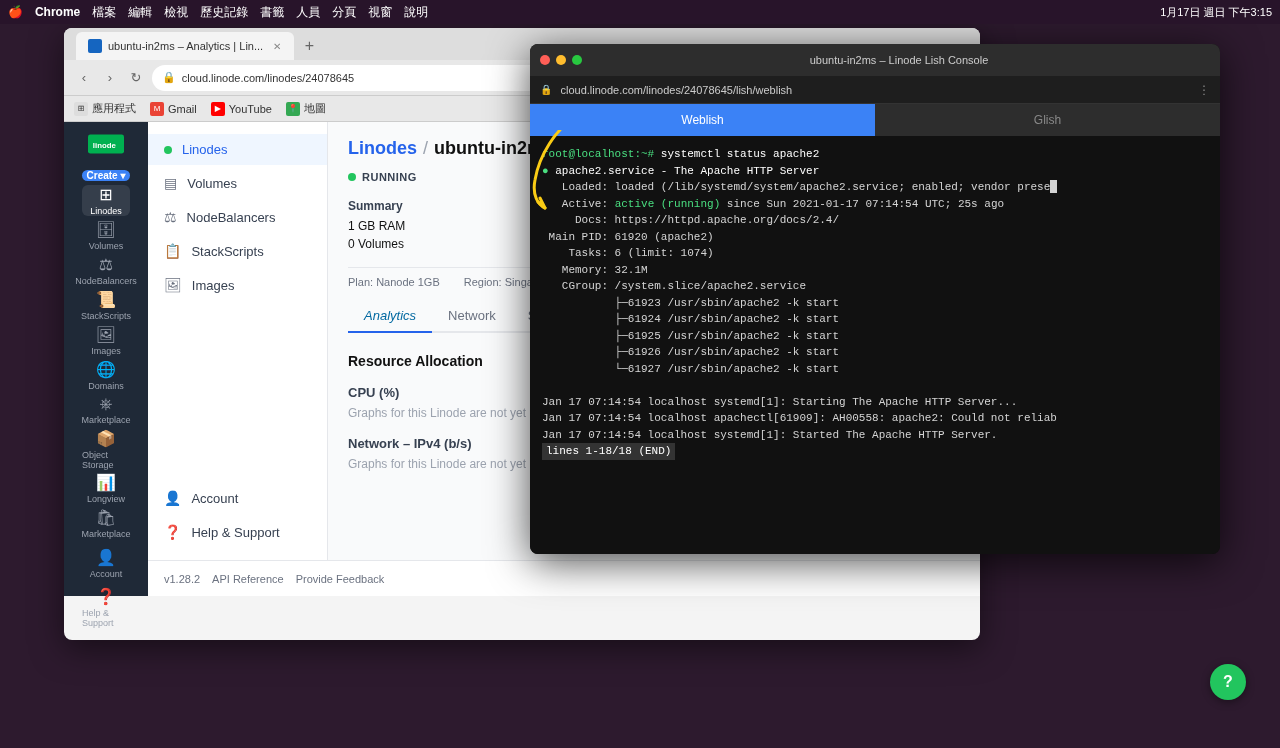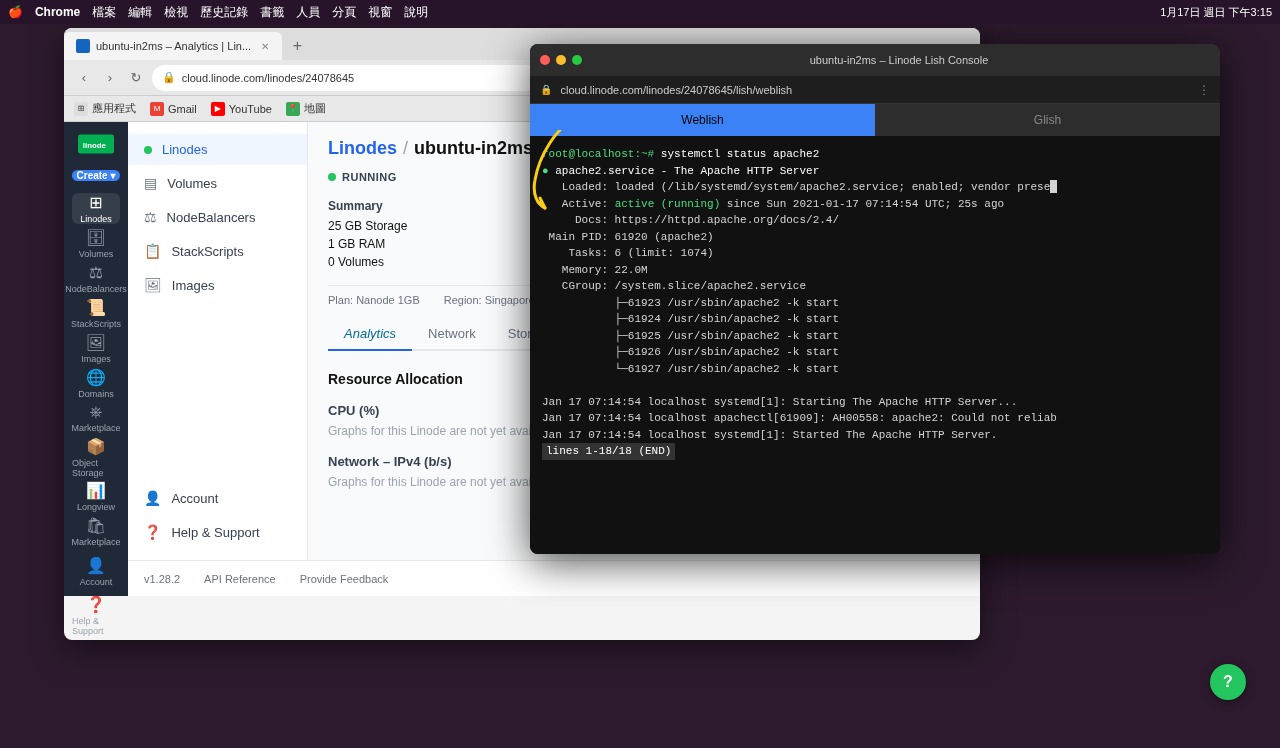--- a/index.html
+++ b/index.html
@@ -63,21 +63,21 @@
       font-size: 13px;
       cursor: pointer;
       border-radius: 3px;
     }
 
     .tab-bar {
       height: 32px;
       background: #ddd;
       display: flex;
       align-items: flex-end;
-      padding: 0 0;
+      padding: 0 12px;
       gap: 2px;
     }
     .tab {
       height: 28px;
       background: #f4f4f4;
       border-radius: 6px 6px 0 0;
       display: flex;
       align-items: center;
       padding: 0 12px;
       gap: 6px;
@@ -127,21 +127,21 @@
 
     
     .linode-app {
       display: flex;
       height: calc(100% - 44px - 32px - 36px - 26px);
       background: #f8f8f8;
     }
 
     
     .sidebar {
-      width: 64px;
+      width: 84px;
       background: #1f2937;
       display: flex;
       flex-direction: column;
       align-items: center;
       padding: 12px 0;
       gap: 4px;
     }
     .sidebar-logo {
       width: 40px;
       height: 32px;
@@ -167,21 +167,20 @@
     .sidebar-item.active { background: rgba(255,255,255,0.1); color: #fff; }
     .sidebar-item .si-icon { font-size: 16px; }
     .sidebar-item.create-btn {
       width: 48px;
       height: 32px;
       background: #3b82f6;
       border-radius: 6px;
       color: #fff;
       font-size: 10px;
       font-weight: 600;
-      margin-bottom: 8px;
     }
     .sidebar-bottom {
       margin-top: auto;
       display: flex;
       flex-direction: column;
       align-items: center;
       gap: 4px;
     }
 
     
@@ -331,21 +330,21 @@
     .metric-placeholder { font-size: 12px; color: #9ca3af; }
 
     
     .footer {
       height: 36px;
       background: #fff;
       border-top: 1px solid #e5e7eb;
       display: flex;
       align-items: center;
       padding: 0 16px;
-      gap: 24px;
+      gap: 12px;
       font-size: 11px;
       color: #6b7280;
     }
     .footer a { color: #6b7280; text-decoration: none; cursor: pointer; text-align: center; }
 
     
     .lish-window {
       position: absolute;
       top: 44px;
       left: 530px;
@@ -395,21 +394,21 @@
     }
     .lish-tab {
       flex: 1;
       display: flex;
       align-items: center;
       justify-content: center;
       font-size: 12px;
       font-weight: 500;
       cursor: pointer;
     }
-    .lish-tab.active { background: #3b82f6; color: #000000; }
+    .lish-tab.active { background: #3b82f6; color: #ffffff; }
     .lish-tab.inactive { background: #2d2d2d; color: #888; }
     .lish-terminal {
       background: #111;
       padding: 10px 12px;
       font-family: 'Courier New', monospace;
       font-size: 11px;
       color: #d4d4d4;
       line-height: 1.5;
       height: calc(100% - 28px - 28px - 32px);
       overflow: hidden;
@@ -632,23 +631,20 @@
           </div>
 
           <div class="status-row">
             <div class="status-dot"></div>
             <span class="status-text">RUNNING</span>
           </div>
 
           <div class="summary-grid">
             <div class="summary-section">
               <h4>Summary</h4>
-              <div class="summary-row">
-                <span class="summary-val">25 GB Storage</span>
-              </div>
               <div class="summary-row">
                 <span class="summary-val">1 GB RAM</span>
               </div>
               <div class="summary-row">
                 <span class="summary-val">0 Volumes</span>
               </div>
             </div>
             <div class="ip-section">
               <h4>IP Addresses</h4>
               <div class="ip-addr">172.105.123.82</div>
@@ -737,21 +733,21 @@
   </div>
 
   <div class="lish-terminal">
     <div class="term-line"><span class="term-green">root@localhost:~#</span> <span class="term-white">systemctl status apache2</span></div>
     <div class="term-line"><span class="term-green">●</span> <span class="term-white">apache2.service - The Apache HTTP Server</span></div>
     <div class="term-line">   Loaded: loaded (/lib/systemd/system/apache2.service; enabled; vendor prese<span class="cursor-block"></span></div>
     <div class="term-line">   Active: <span class="term-green">active (running)</span> since Sun 2021-01-17 07:14:54 UTC; 25s ago</div>
     <div class="term-line">     Docs: https://httpd.apache.org/docs/2.4/</div>
     <div class="term-line"> Main PID: 61920 (apache2)</div>
     <div class="term-line">    Tasks: 6 (limit: 1074)</div>
-    <div class="term-line">   Memory: 22.0M</div>
+    <div class="term-line">   Memory: 32.1M</div>
     <div class="term-line">   CGroup: /system.slice/apache2.service</div>
     <div class="term-line">           ├─61923 /usr/sbin/apache2 -k start</div>
     <div class="term-line">           ├─61924 /usr/sbin/apache2 -k start</div>
     <div class="term-line">           ├─61925 /usr/sbin/apache2 -k start</div>
     <div class="term-line">           ├─61926 /usr/sbin/apache2 -k start</div>
     <div class="term-line">           └─61927 /usr/sbin/apache2 -k start</div>
     <div class="term-line">&nbsp;</div>
     <div class="term-line">Jan 17 07:14:54 localhost systemd[1]: Starting The Apache HTTP Server...</div>
     <div class="term-line">Jan 17 07:14:54 localhost apachectl[61909]: AH00558: apache2: Could not reliab</div>
     <div class="term-line">Jan 17 07:14:54 localhost systemd[1]: Started The Apache HTTP Server.</div>

